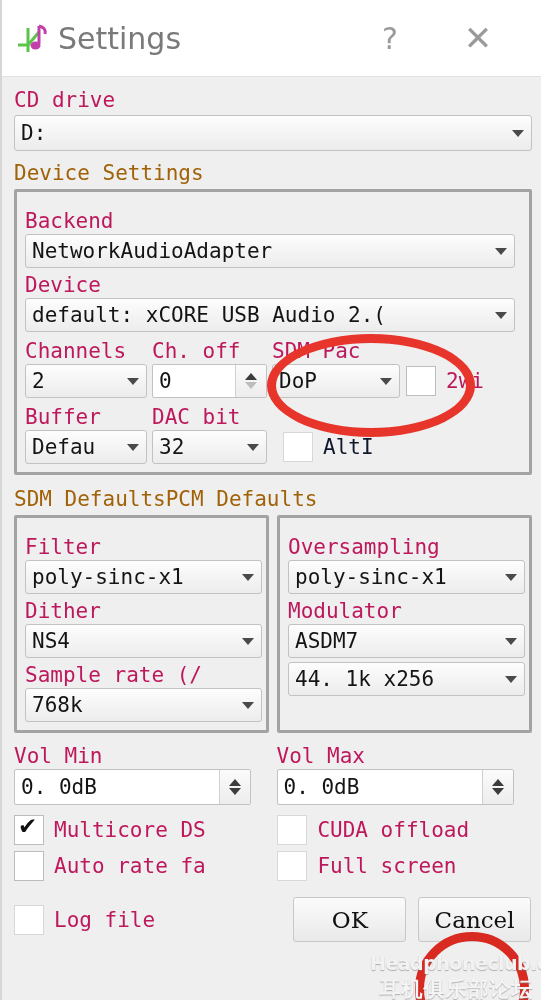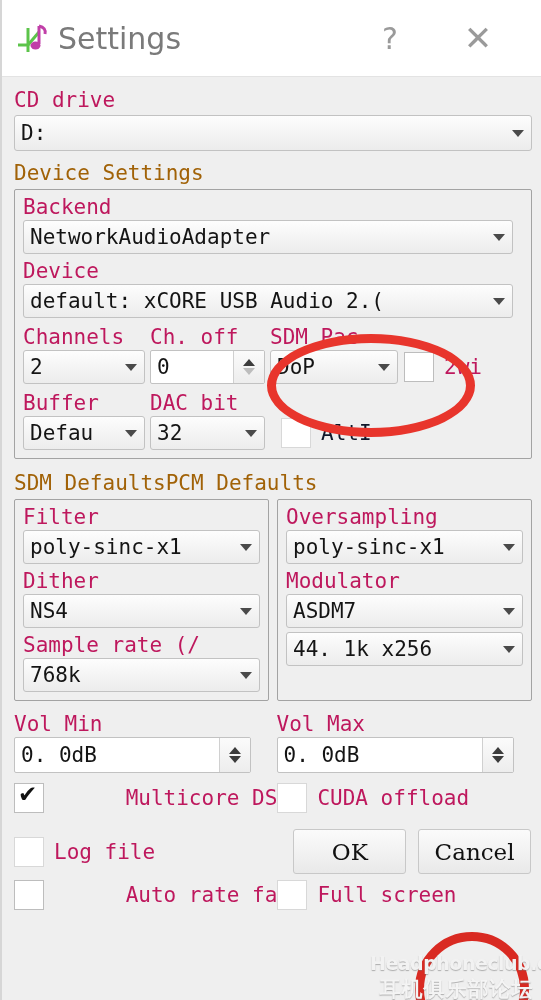--- a/index.html
+++ b/index.html
@@ -178,23 +178,23 @@
     position: absolute;
     left: 3px;
     top: -3px;
     font-size: 23px;
     color: #111111;
     font-family: "DejaVu Sans", sans-serif;
   }
 
   .groupbox {
     box-sizing: border-box;
-    border: 1px solid #a3a3a3;
+    border: 3px solid #a3a3a3;
     border-radius: 2px;
-    padding: 4px 8px 8px 8px;
+    padding: 16px 8px 8px 8px;
   }
 
   .btn {
     box-sizing: border-box;
     height: 45px;
     background: linear-gradient(#fbfbfb, #e9e9e9);
     border: 1px solid #c8c8c8;
     border-radius: 3px;
     display: flex;
     align-items: center;
@@ -236,21 +236,21 @@
   .defaults-combo { width: 237px; }
   .defaults-gap { height: 4px; }
 
   #vol-row { display: flex; margin: 10px 0 0 2px; }
   #vol-min-col { width: 255px; }
   #vol-max-col { width: 255px; margin-left: 8px; }
   .vol-spin { width: 237px; height: 36px; }
 
   #checks-row1, #checks-row2 { display: flex; margin-top: 10px; margin-left: 2px; }
   #checks-row2 { margin-top: 6px; }
-  .check-left  { width: 270px; justify-content: space-between; }
+  .check-left  { width: 270px; }
   .check-right { width: 260px; }
 
   #bottom-row {
     display: flex;
     align-items: center;
     margin: 16px 0 0 2px;
   }
   #log-file-check { width: 280px; }
   #ok-button { width: 113px; }
   #cancel-button { width: 113px; margin-left: 12px; }
@@ -465,39 +465,39 @@
       <label class="checkbox check-left">
         <span class="box checked"></span>
         <span class="label">Multicore DS</span>
       </label>
       <label class="checkbox check-right">
         <span class="box dim"></span>
         <span class="label">CUDA offload</span>
       </label>
     </div>
 
-    <div id="bottom-row">
-      <label class="checkbox" id="log-file-check">
-        <span class="box dim"></span>
-        <span class="label">Log file</span>
-      </label>
-      <div class="btn" id="ok-button">OK</div>
-      <div class="btn" id="cancel-button">Cancel</div>
-    </div>
-
     <div id="checks-row2">
       <label class="checkbox check-left">
         <span class="box"></span>
         <span class="label">Auto rate fa</span>
       </label>
       <label class="checkbox check-right">
         <span class="box dim"></span>
         <span class="label">Full screen</span>
       </label>
     </div>
+
+    <div id="bottom-row">
+      <label class="checkbox" id="log-file-check">
+        <span class="box dim"></span>
+        <span class="label">Log file</span>
+      </label>
+      <div class="btn" id="ok-button">OK</div>
+      <div class="btn" id="cancel-button">Cancel</div>
+    </div>
   </div>
 
   <div id="sdm-annotation"></div>
   <div id="cancel-annotation"></div>
 
   <div id="watermark">
     <div id="watermark-line1">Headphoneclub.com</div>
     <div id="watermark-line2">耳机俱乐部论坛</div>
   </div>
 

